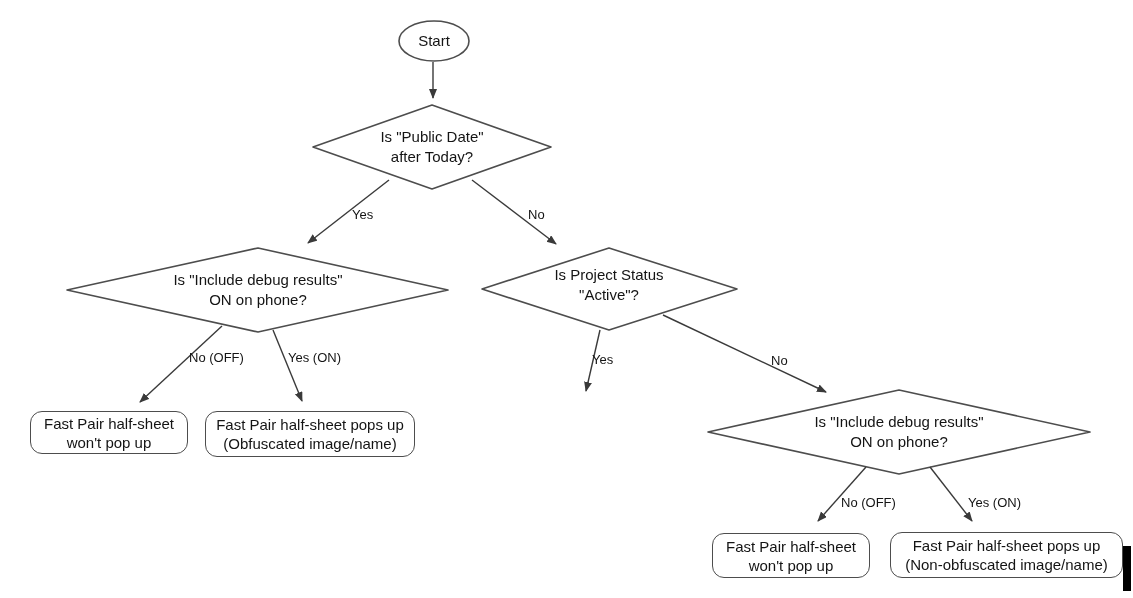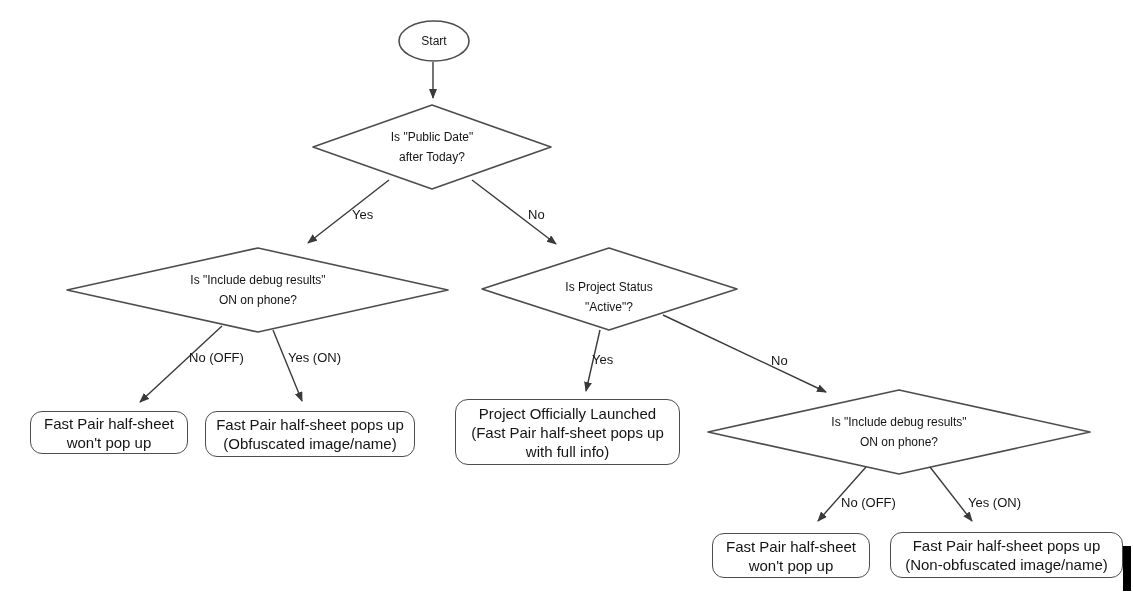--- a/index.html
+++ b/index.html
@@ -21,21 +21,21 @@
     overflow: hidden;
   }
   .stage svg { position: absolute; left: 0; top: 0; }
   .node-text {
     position: absolute;
     display: flex;
     align-items: center;
     justify-content: center;
     text-align: center;
     white-space: pre-line;
-    font-size: 12px;
+    font-size: 15px;
     line-height: 20px;
     color: var(--text);
   }
   .result-box {
     position: absolute;
     display: flex;
     align-items: center;
     justify-content: center;
     text-align: center;
     white-space: pre-line;
@@ -90,35 +90,32 @@
   </svg>
 
   <div class="node-text" style="left:399px; top:21px; width:70px; height:40px;">Start</div>
 
   <div class="node-text" style="left:332px; top:107px; width:200px; height:80px;">Is "Public Date"
 after Today?</div>
 
   <div class="node-text" style="left:108px; top:249px; width:300px; height:81px;">Is "Include debug results"
 ON on phone?</div>
 
-  <div class="node-text" style="left:484px; top:256px; width:250px; height:82px;">Is Project Status
+  <div class="node-text" style="left:484px; top:244px; width:250px; height:82px;">Is Project Status
 "Active"?</div>
 
   <div class="node-text" style="left:749px; top:391px; width:300px; height:82px;">Is "Include debug results"
 ON on phone?</div>
 
   <div class="result-box" style="left:30px; top:411px; width:158px; height:43px;">Fast Pair half-sheet
 won't pop up</div>
 
   <div class="result-box" style="left:205px; top:411px; width:210px; height:46px;">Fast Pair half-sheet pops up
 (Obfuscated image/name)</div>
 
-  <div class="result-box" style="left:455px; top:399px; width:225px; height:66px; border-radius:13px;">Project Officially Launched
-(Fast Pair half-sheet pops up
-with full info)</div>
 
   <div class="result-box" style="left:712px; top:533px; width:158px; height:45px;">Fast Pair half-sheet
 won't pop up</div>
 
   <div class="result-box" style="left:890px; top:532px; width:233px; height:46px;">Fast Pair half-sheet pops up
 (Non-obfuscated image/name)</div>
 
   <div class="edge-label" style="left:352px; top:207px;">Yes</div>
   <div class="edge-label" style="left:528px; top:207px;">No</div>
   <div class="edge-label" style="left:189px; top:350px;">No (OFF)</div>

